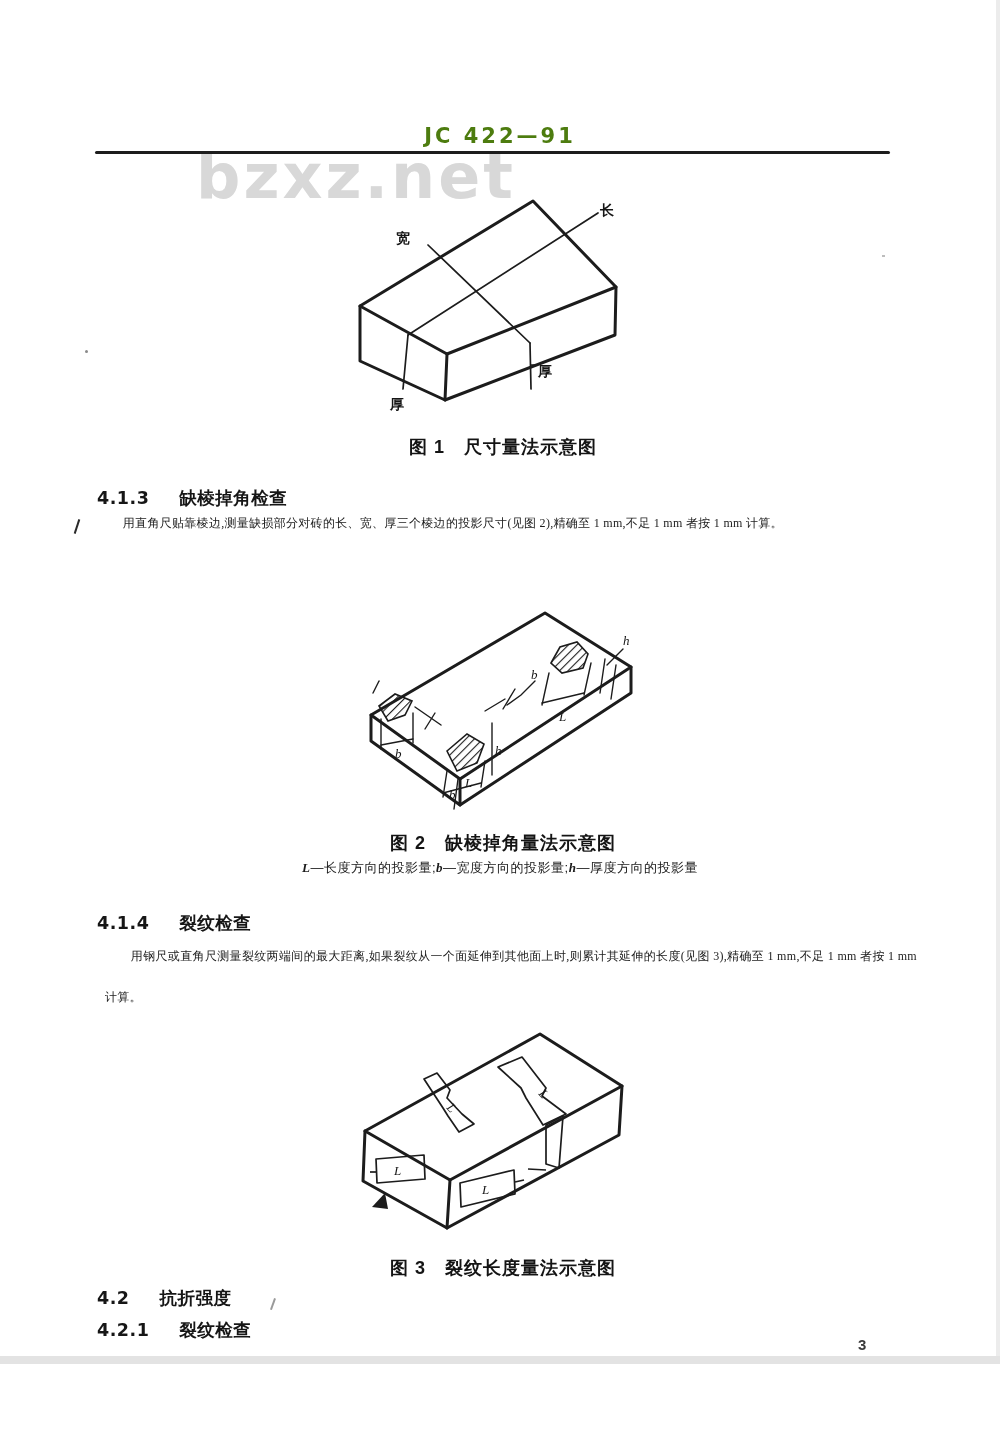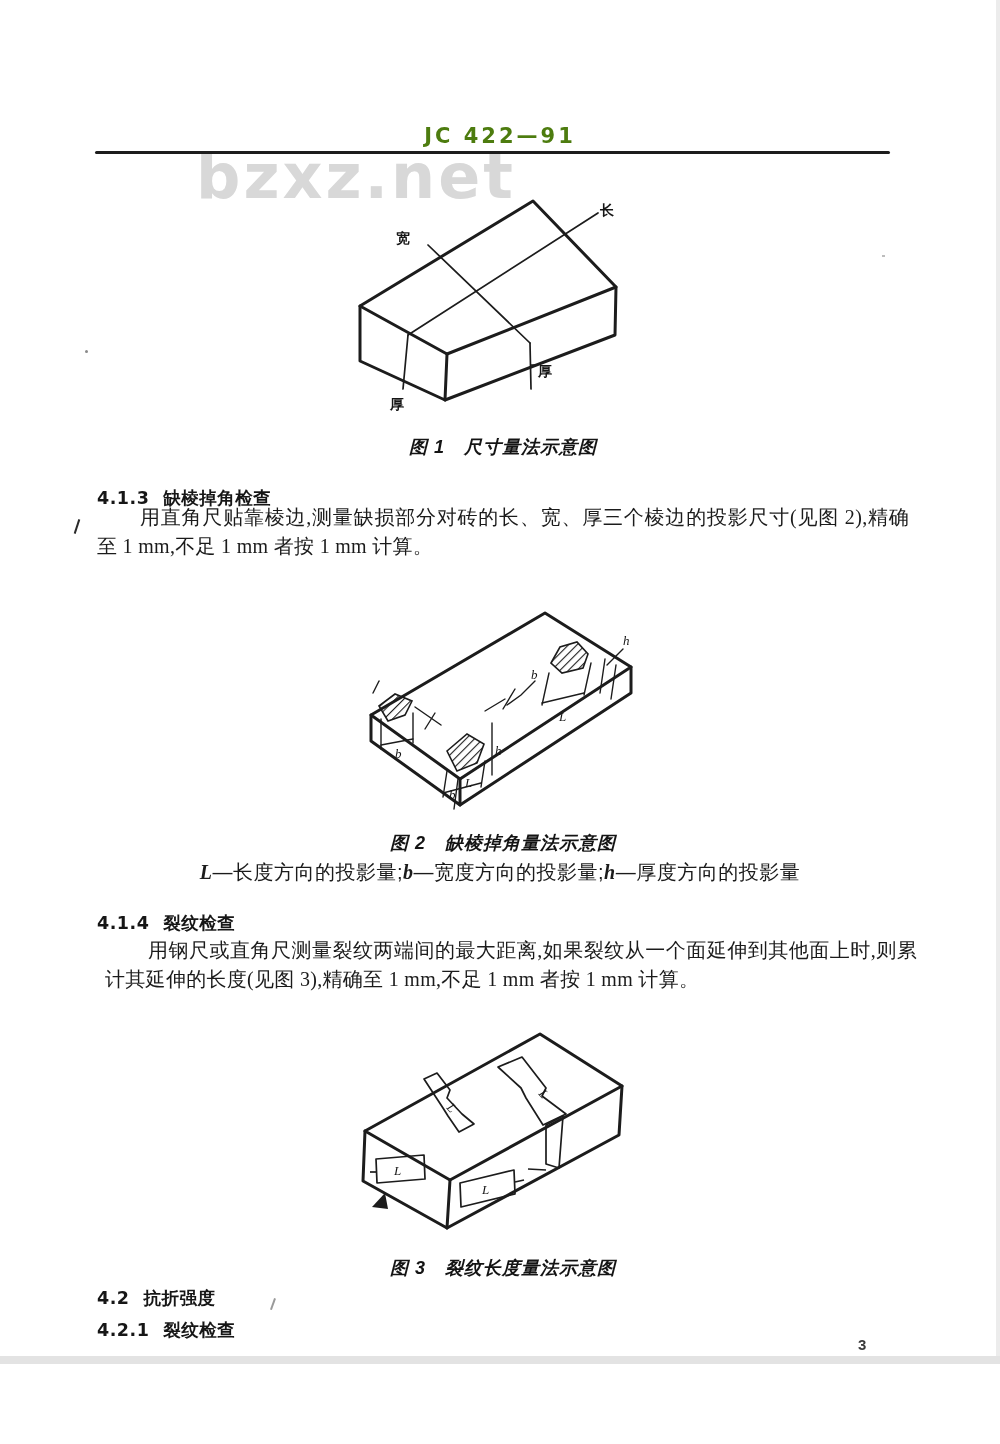--- a/index.html
+++ b/index.html
@@ -17,38 +17,38 @@
   #top-rule{left:95px;top:151px;width:795px;height:3px;background:#1d1d1d;border-radius:2px;}
   #watermark{
     left:196px;top:146px;width:380px;
     font-family:"DejaVu Sans","Liberation Sans",sans-serif;
     font-weight:bold;font-size:62px;letter-spacing:3px;color:#d8d8d8;line-height:1;
     user-select:none;
   }
   
   .fig-caption{
     left:6px;right:0;text-align:center;font-weight:bold;font-size:18px;
-    font-family:"Liberation Sans","DejaVu Sans",sans-serif;color:#141414;letter-spacing:1px;font-style:italic;
+    font-family:"Liberation Sans","DejaVu Sans",sans-serif;color:#141414;letter-spacing:1px;
   }
   #fig2-legend{
-    left:0;right:0;text-align:center;font-size:20px;color:#1b1b1b;letter-spacing:0.5px;
+    left:0;right:0;text-align:center;font-size:13px;color:#1b1b1b;letter-spacing:0.5px;
     font-family:"Liberation Sans","DejaVu Sans",sans-serif;
   }
   .sym{font-family:"Liberation Serif","DejaVu Serif",serif;font-style:italic;font-weight:bold;}
   svg text{font-family:"Liberation Sans","DejaVu Sans",sans-serif;fill:#161616;}
   svg text.cjk{font-size:14px;font-weight:bold;}
   svg text.dim{font-family:"Liberation Serif","DejaVu Serif",serif;font-style:italic;font-size:13px;}
   
   .sec-heading{
     left:97px;font-family:"Liberation Sans","DejaVu Sans",sans-serif;
     font-weight:bold;font-size:17.5px;color:#161616;letter-spacing:0.5px;
   }
-  .sec-heading .num{margin-right:14px;font-family:"DejaVu Sans","Liberation Sans",sans-serif;}
+  .sec-heading .num{margin-right:30px;font-family:"DejaVu Sans","Liberation Sans",sans-serif;}
   .body-para{
-    left:97px;width:812px;font-size:20px;line-height:29px;color:#1b1b1b;
+    left:97px;width:812px;font-size:12px;line-height:41px;color:#1b1b1b;
     text-indent:2.15em;text-align:justify;letter-spacing:0.3px;
   }
   #page-number{
     left:858px;top:1336px;font-size:15px;color:#3a3a3a;
     font-family:"Liberation Sans","DejaVu Sans",sans-serif;font-weight:bold;
   }
   
   #stray-slash-1{left:76px;top:519px;width:2px;height:15px;background:#2a2a2a;transform:rotate(18deg);}
   #stray-slash-2{left:272px;top:1298px;width:1.5px;height:12px;background:#9a9a9a;transform:rotate(20deg);}
   #stray-dot-1{left:85px;top:350px;width:3px;height:3px;background:#8a8a8a;border-radius:50%;}

